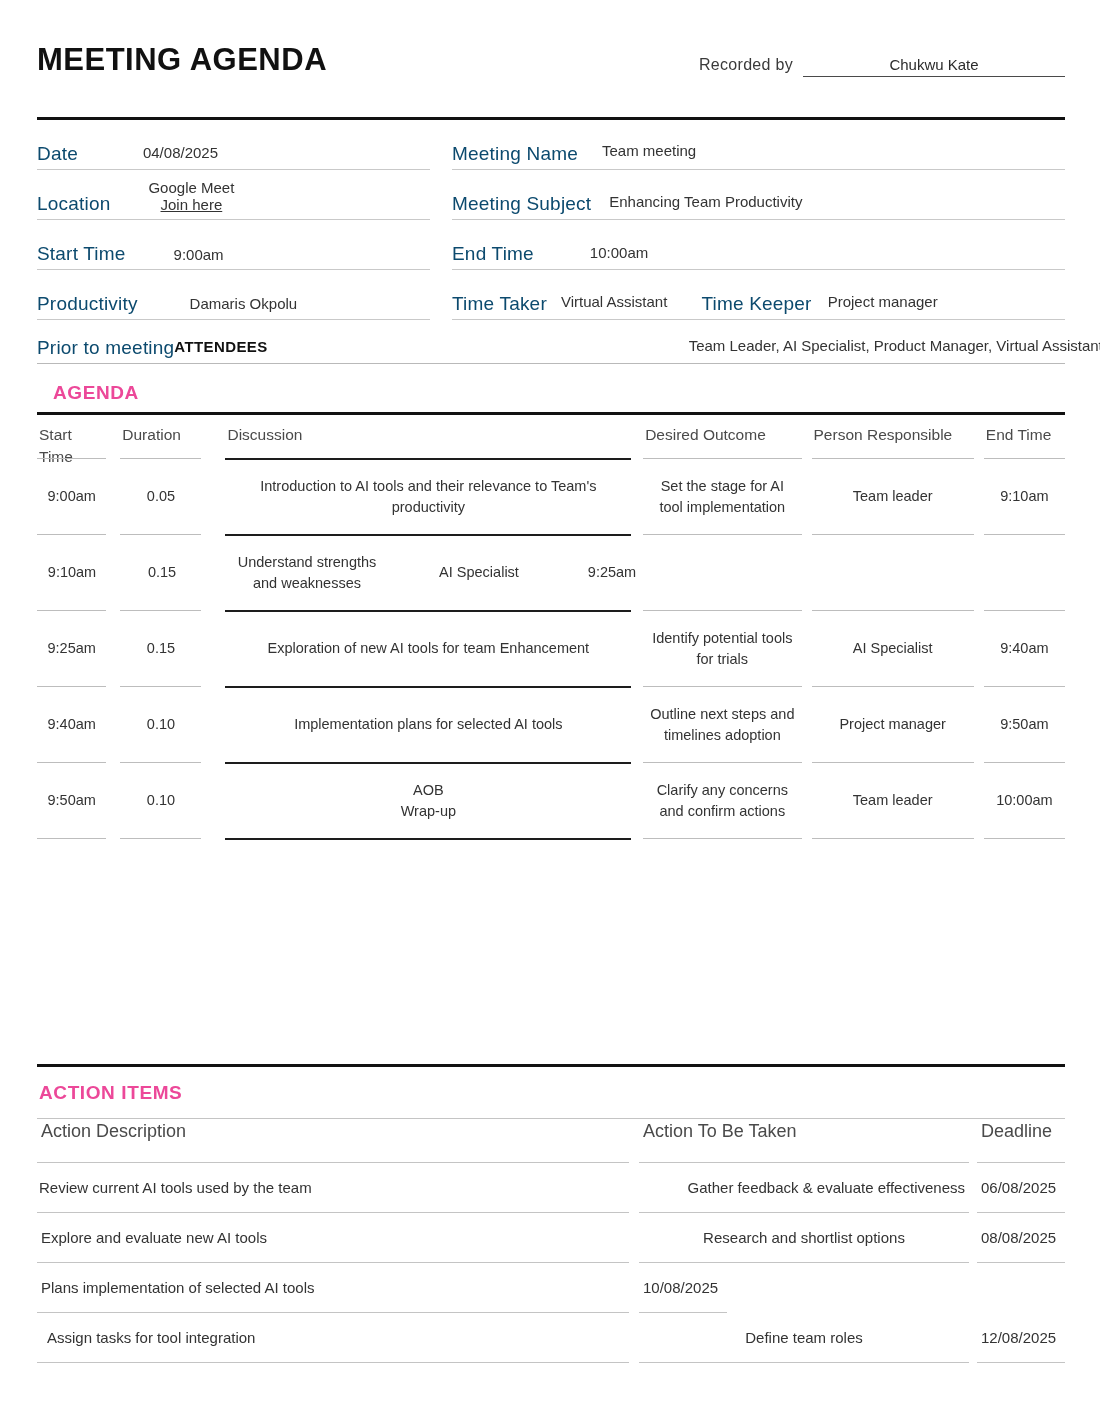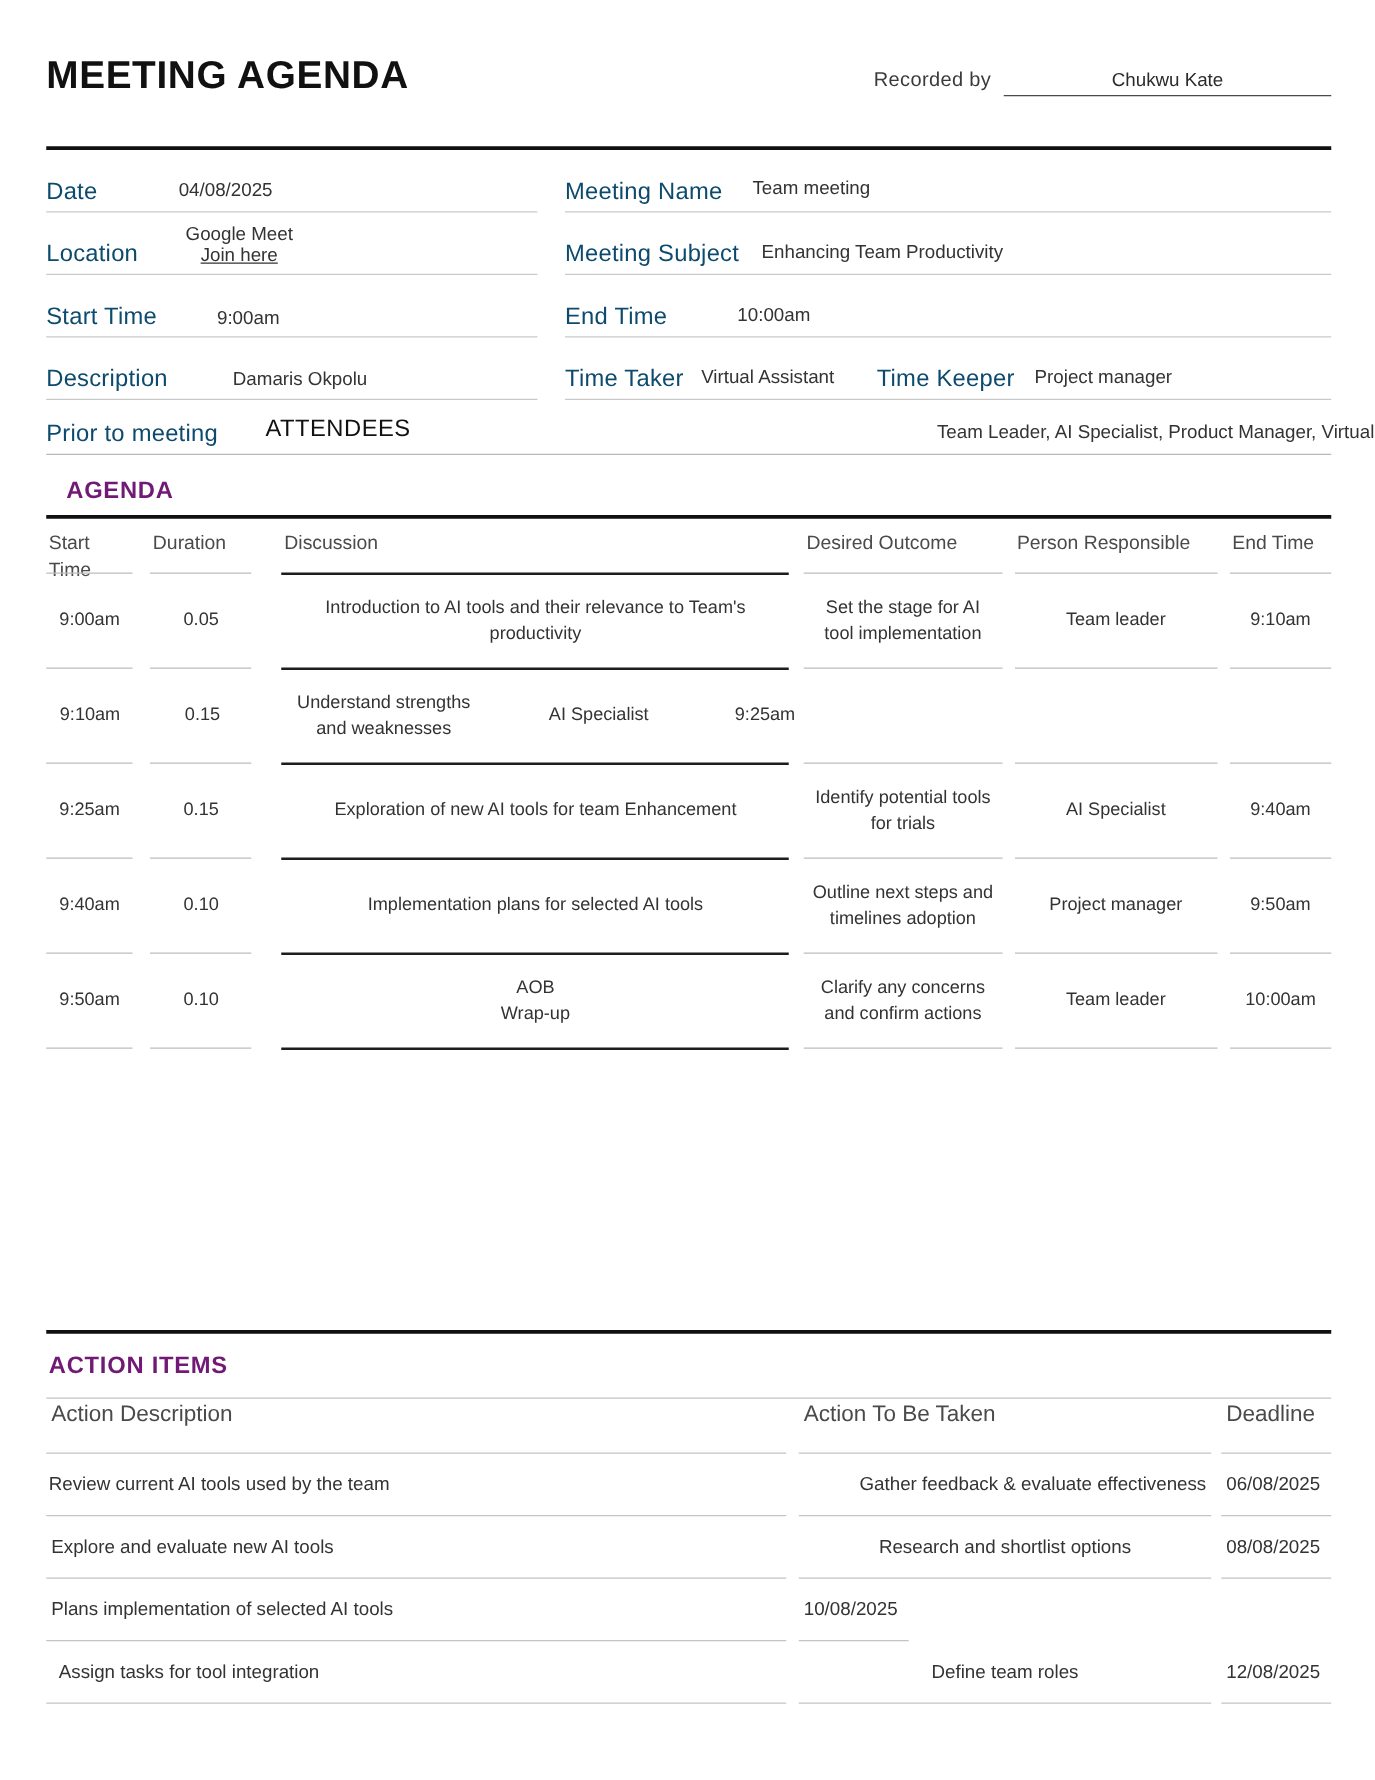--- a/index.html
+++ b/index.html
@@ -122,21 +122,21 @@
   .v-location  { margin-left: 38px; display: flex; flex-direction: column;
                  align-items: center; padding-bottom: 0px; }
   .link-join {
     text-decoration: underline;
     color: #333;
     cursor: pointer;
     font-size: 15px;
   }
   .v-start     { margin-left: 48px; padding-bottom: 0px; }
   .v-facil     { margin-left: 52px; padding-bottom: 1px; }
-  .v-attend-lb { margin-left: 38px; font-size: 19px; font-weight: 400;
+  .v-attend-lb { font-size: 15px; font-weight: 700;
                  color: #111; letter-spacing: 0.4px; padding-bottom: 2px; }
 
   .v-mname     { margin-left: 24px; padding-bottom: 4px; }
   .v-msubject  { margin-left: 18px; padding-bottom: 3px; }
   .v-endtime   { margin-left: 56px; padding-bottom: 2px; }
   .v-timetaker { margin-left: 14px; padding-bottom: 3px; }
   .lb-timekeep { margin-left: 34px; }
   .v-timekeep  { margin-left: 16px; padding-bottom: 3px; }
   .v-attendees { margin-left: 0px; padding-bottom: 3px; }
 
@@ -146,21 +146,21 @@
     border-bottom: 1.4px solid #b9b9b9;
   }
   .attendees-spacer { width: 421px; flex: none; }
 
   
   .sec-heading {
     position: absolute;
     font-size: 19px;
     font-weight: 700;
     letter-spacing: 0.6px;
-    color: #701a75;
+    color: #ec4899;
   }
   #h-agenda { left: 53px; top: 382px; }
   #h-action { left: 39px; top: 1082px; }
 
   
   .agenda {
     position: absolute;
     left: 37px;
     top: 424px;
     width: 1028px;
@@ -295,21 +295,21 @@
         <span class="meta-value v-start">9:00am</span>
       </div>
       <div class="meta-cell right">
         <span class="meta-label">End Time</span>
         <span class="meta-value v-endtime">10:00am</span>
       </div>
     </div>
 
     <div class="meta-row">
       <div class="meta-cell left">
-        <span class="meta-label">Description</span>
+        <span class="meta-label">Productivity</span>
         <span class="meta-value v-facil">Damaris Okpolu</span>
       </div>
       <div class="meta-cell right">
         <span class="meta-label">Time Taker</span>
         <span class="meta-value v-timetaker">Virtual Assistant</span>
         <span class="meta-label lb-timekeep">Time Keeper</span>
         <span class="meta-value v-timekeep">Project manager</span>
       </div>
     </div>
 

